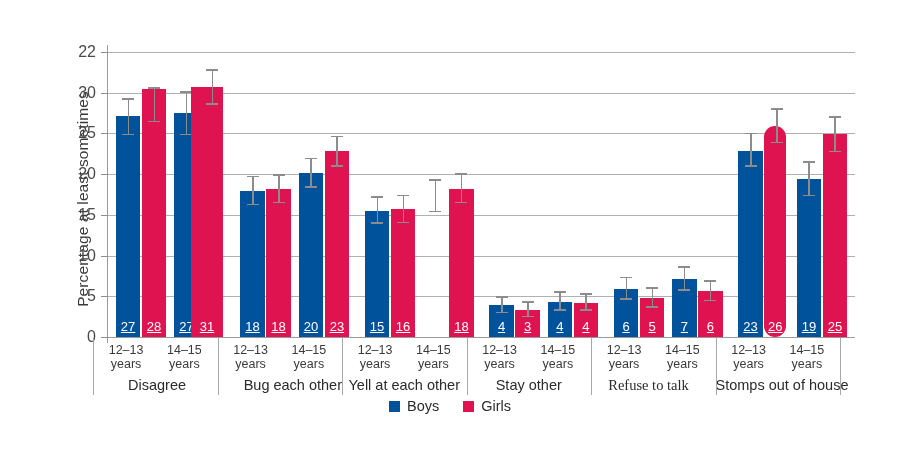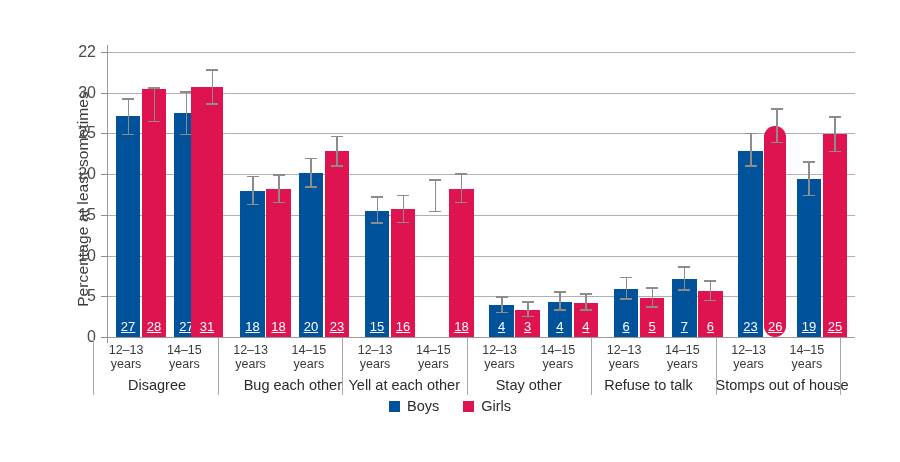--- a/index.html
+++ b/index.html
@@ -454,21 +454,21 @@
       <div class="group-label" style="left: 373.5px; width: 124.5px;">Stay other</div>
       <div class="group-sep" style="left: 373.5px;"></div>
       <div class="age-label" style="left: 495.833px; width: 70.5px;">
         <div>12–13</div>
         <div>years</div>
       </div>
       <div class="age-label" style="left: 554.167px; width: 70.5px;">
         <div>14–15</div>
         <div>years</div>
       </div>
-      <div class="group-label" style="left: 498px; width: 115px;">Refuse to talk</div>
+      <div class="group-label" style="left: 498px; width: 115px; font-family: Liberation Serif, serif;">Refuse to talk</div>
       <div class="group-sep" style="left: 498px;"></div>
       <div class="age-label" style="left: 620.333px; width: 70.5px;">
         <div>12–13</div>
         <div>years</div>
       </div>
       <div class="age-label" style="left: 678.667px; width: 70.5px;">
         <div>14–15</div>
         <div>years</div>
       </div>
       <div class="group-label" style="left: 622.5px; width: 124.5px;">Stomps out of house</div>

